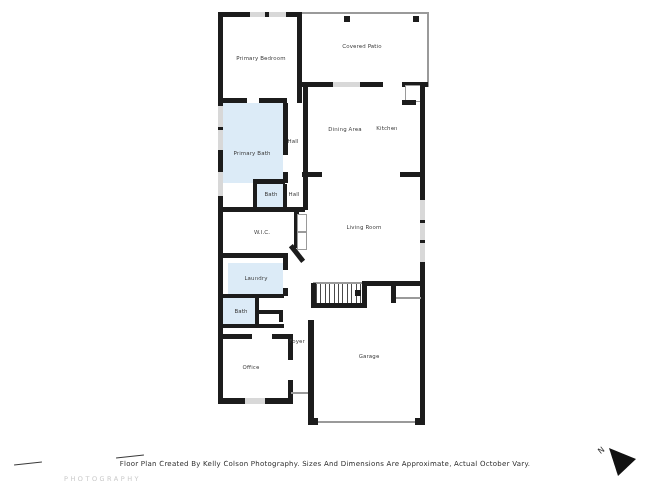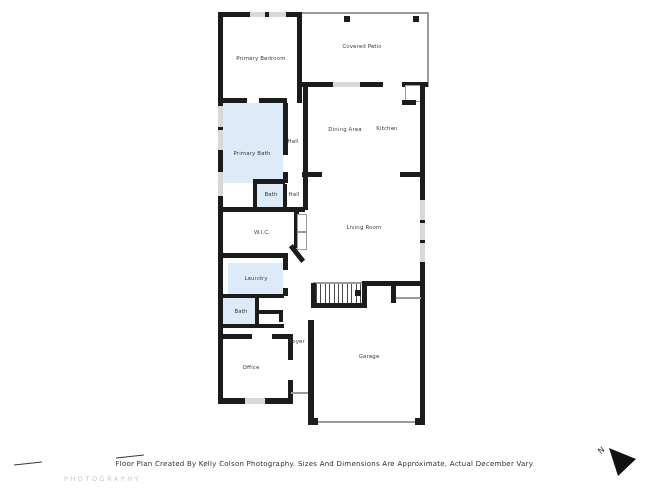--- a/index.html
+++ b/index.html
@@ -152,21 +152,21 @@
   <div class="room-label" style="left:294px;top:194px;">Hall</div>
   <div class="room-label" style="left:262px;top:232px;">W.I.C.</div>
   <div class="room-label" style="left:364px;top:227px;">Living Room</div>
   <div class="room-label" style="left:256px;top:278px;">Laundry</div>
   <div class="room-label" style="left:241px;top:311px;">Bath</div>
   <div class="room-label" style="left:297px;top:341px;">Foyer</div>
   <div class="room-label" style="left:251px;top:367px;">Office</div>
   <div class="room-label" style="left:369px;top:356px;">Garage</div>
 </div>
 
-<div class="footer-text">Floor Plan Created By Kelly Colson Photography. Sizes And Dimensions Are Approximate, Actual December Vary.</div>
+<div class="footer-text">Floor Plan Created By Kelly Colson Photography. Sizes And Dimensions Are Approximate, Actual October Vary.</div>
 
 <div class="logo">
   <div class="flourish" style="left:0px;top:25px;width:28px;transform:rotate(-6deg);"></div>
   <div class="flourish" style="left:102px;top:18px;width:28px;transform:rotate(-6deg);"></div>
   <div class="logo-sub">PHOTOGRAPHY</div>
 </div>
 
 <div class="compass">
   <svg width="44" height="42" viewBox="0 0 44 42">
     <polygon points="13,8 40,19 22,36" fill="#111"></polygon>

